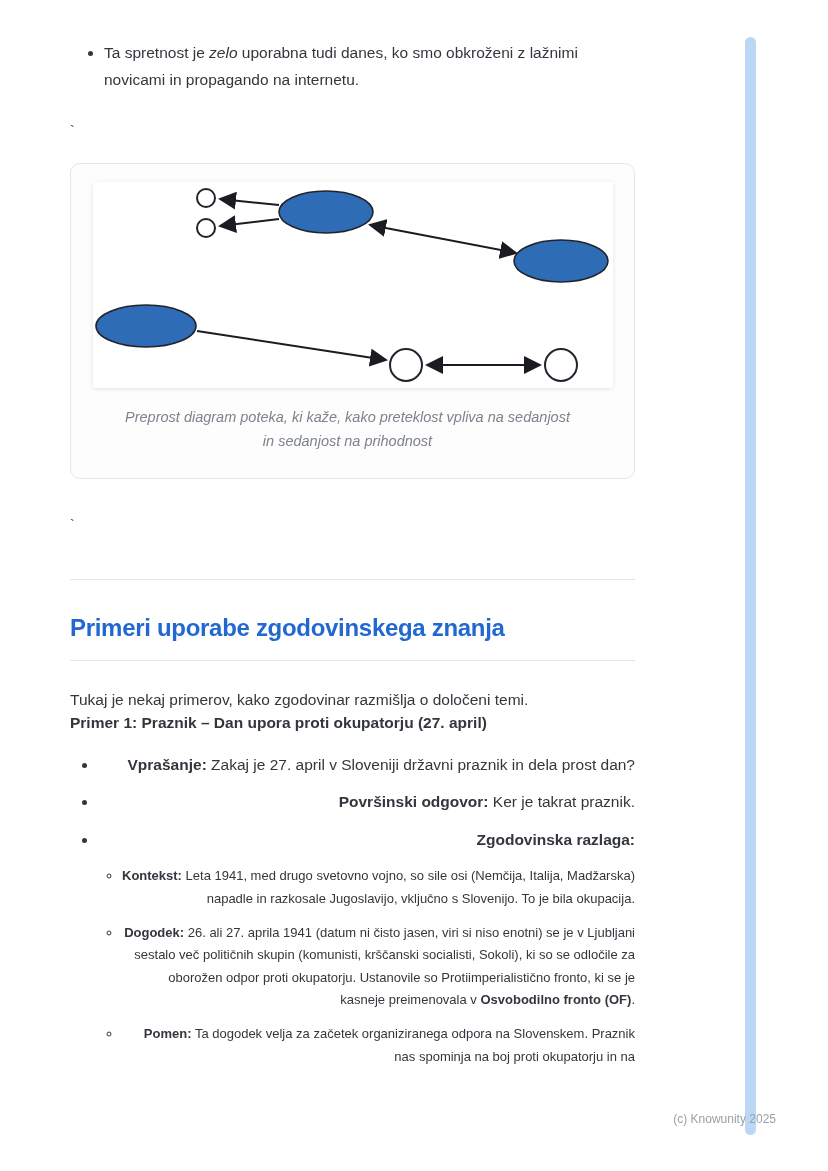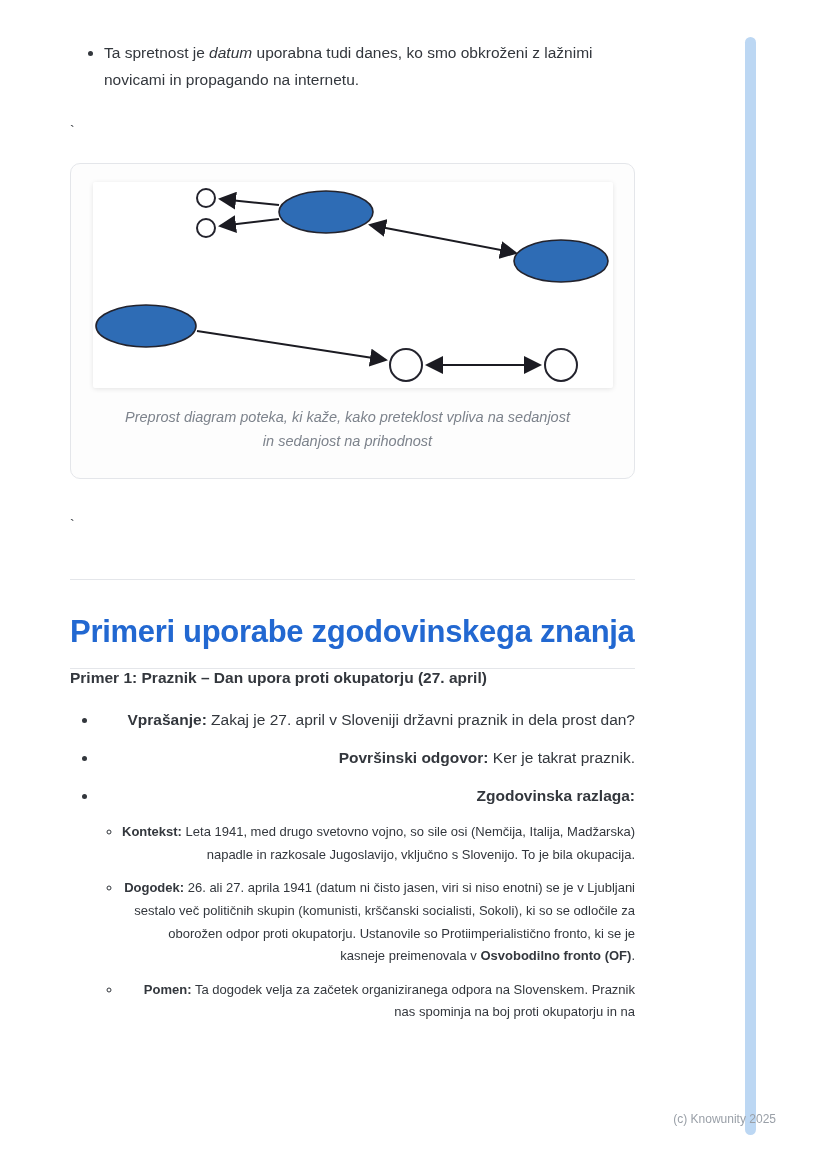--- a/index.html
+++ b/index.html
@@ -54,21 +54,21 @@
     line-height:1.65;
     padding:0 30px;
   }
 
   hr.rule{border:none;border-top:1px solid var(--border);}
   .rule-1{margin-top:46px;}
   .rule-2{margin-top:18px;}
 
   h1.section-title{
     margin-top:34px;
-    font-size:31px;
+    font-size:24px;
     font-weight:700;
     letter-spacing:-0.3px;
     color:var(--accent);
   }
   p.section-intro{margin-top:26px;font-size:15.5px;line-height:1.7;}
   h3.example-heading{font-size:15.5px;font-weight:700;}
 
   ul.main-list{margin-top:20px;padding-left:28px;}
   ul.main-list > li{font-size:15.5px;line-height:1.74;margin-bottom:11px;text-align:right;}
   ul.sub-list{margin-top:11px;padding-left:24px;}
@@ -92,21 +92,21 @@
   }
 </style>
 </head>
 <body>
 
 <div class="page">
   <div class="content">
 
     <ul class="top-list">
       <li>
-        <span>Ta spretnost je </span><em>datum</em><span> uporabna tudi danes, ko smo obkroženi z lažnimi novicami in propagando na internetu.</span>
+        <span>Ta spretnost je </span><em>zelo</em><span> uporabna tudi danes, ko smo obkroženi z lažnimi novicami in propagando na internetu.</span>
       </li>
     </ul>
 
     <div class="stray stray-1">`</div>
 
     <figure class="diagram-card">
       <div class="diagram-canvas">
         <svg viewBox="0 0 520 206" xmlns="http://www.w3.org/2000/svg">
           <defs>
             <marker id="ah" markerWidth="9" markerHeight="9" refX="8" refY="4.5" orient="auto-start-reverse">
@@ -133,20 +133,21 @@
     </figure>
 
     <div class="stray stray-2">`</div>
 
     <hr class="rule rule-1">
 
     <h1 class="section-title">Primeri uporabe zgodovinskega znanja</h1>
 
     <hr class="rule rule-2">
 
+    <p class="section-intro">Tukaj je nekaj primerov, kako zgodovinar razmišlja o določeni temi.</p>
 
     <h3 class="example-heading">Primer 1: Praznik – Dan upora proti okupatorju (27. april)</h3>
 
     <ul class="main-list">
       <li>
         <strong>Vprašanje:</strong><span> Zakaj je 27. april v Sloveniji državni praznik in dela prost dan?</span>
       </li>
       <li>
         <strong>Površinski odgovor:</strong><span> Ker je takrat praznik.</span>
       </li>

